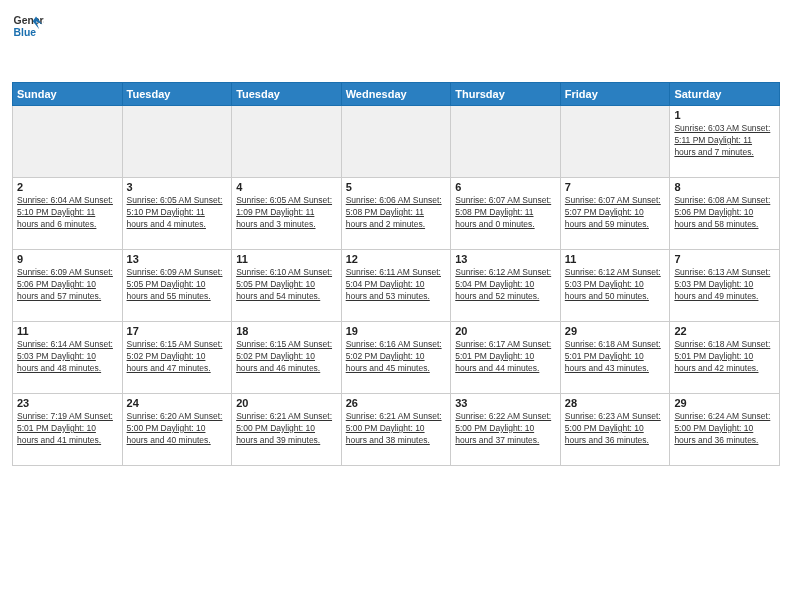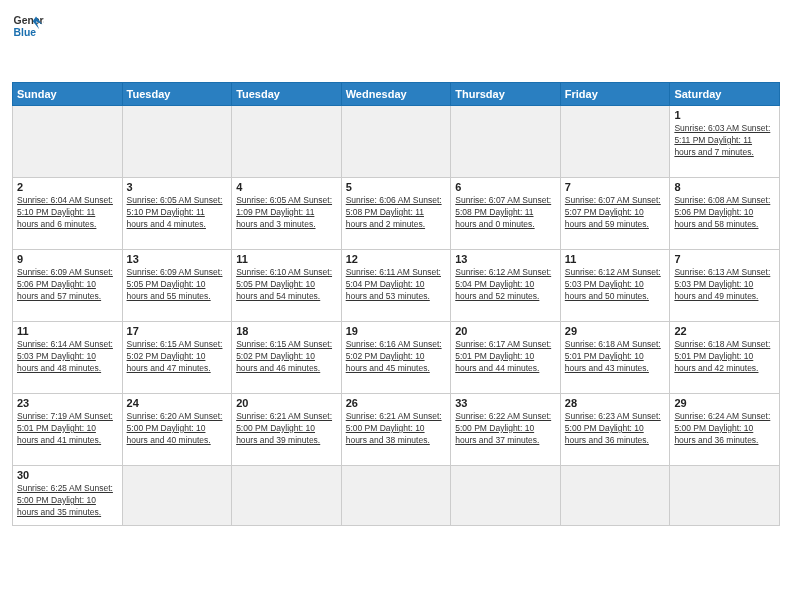--- a/index.html
+++ b/index.html
@@ -331,30 +331,15 @@
 and 36 minutes.</div>
           </td>
           <td>
             <span class="day-number">29</span>
             <div class="day-info">Sunrise: 6:24 AM
 Sunset: 5:00 PM
 Daylight: 10 hours
 and 36 minutes.</div>
           </td>
         </tr>
-        <tr class="last-row">
-          <td>
-            <span class="day-number">30</span>
-            <div class="day-info">Sunrise: 6:25 AM
-Sunset: 5:00 PM
-Daylight: 10 hours
-and 35 minutes.</div>
-          </td>
-          <td class="empty"></td>
-          <td class="empty"></td>
-          <td class="empty"></td>
-          <td class="empty"></td>
-          <td class="empty"></td>
-          <td class="empty"></td>
-        </tr>
       </tbody>
   </table>
 </div>
 
 </body></html>

